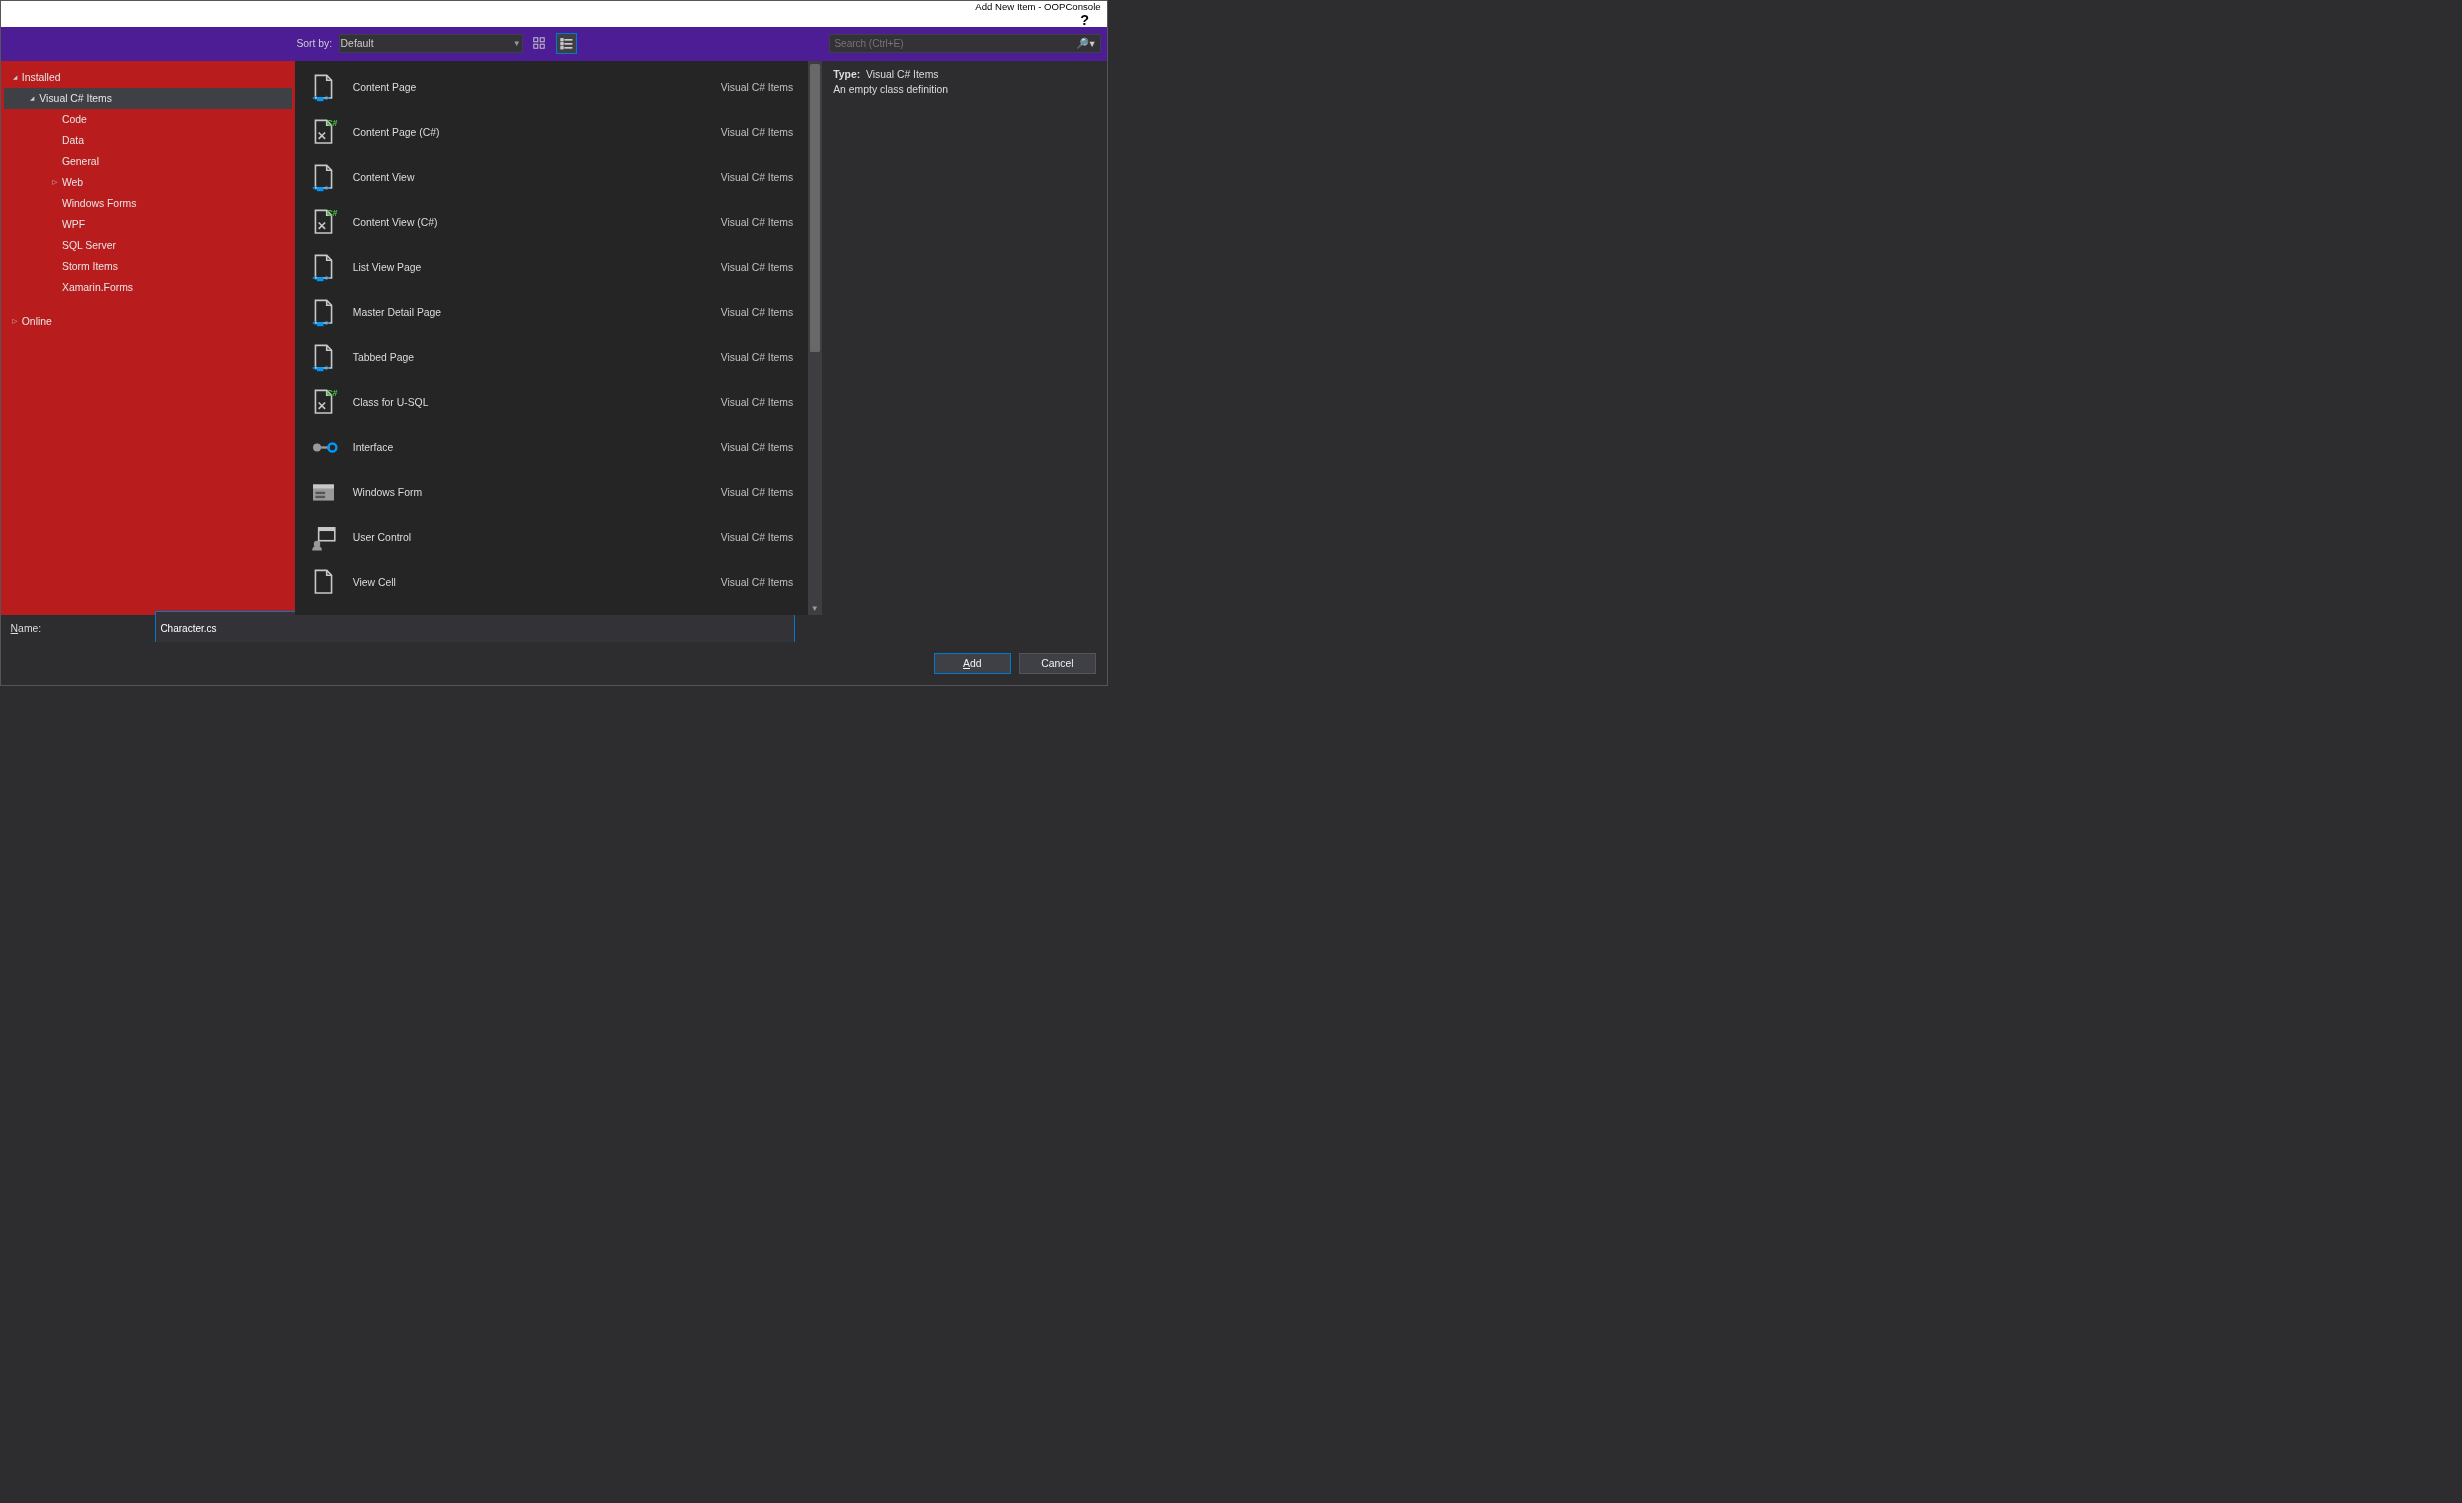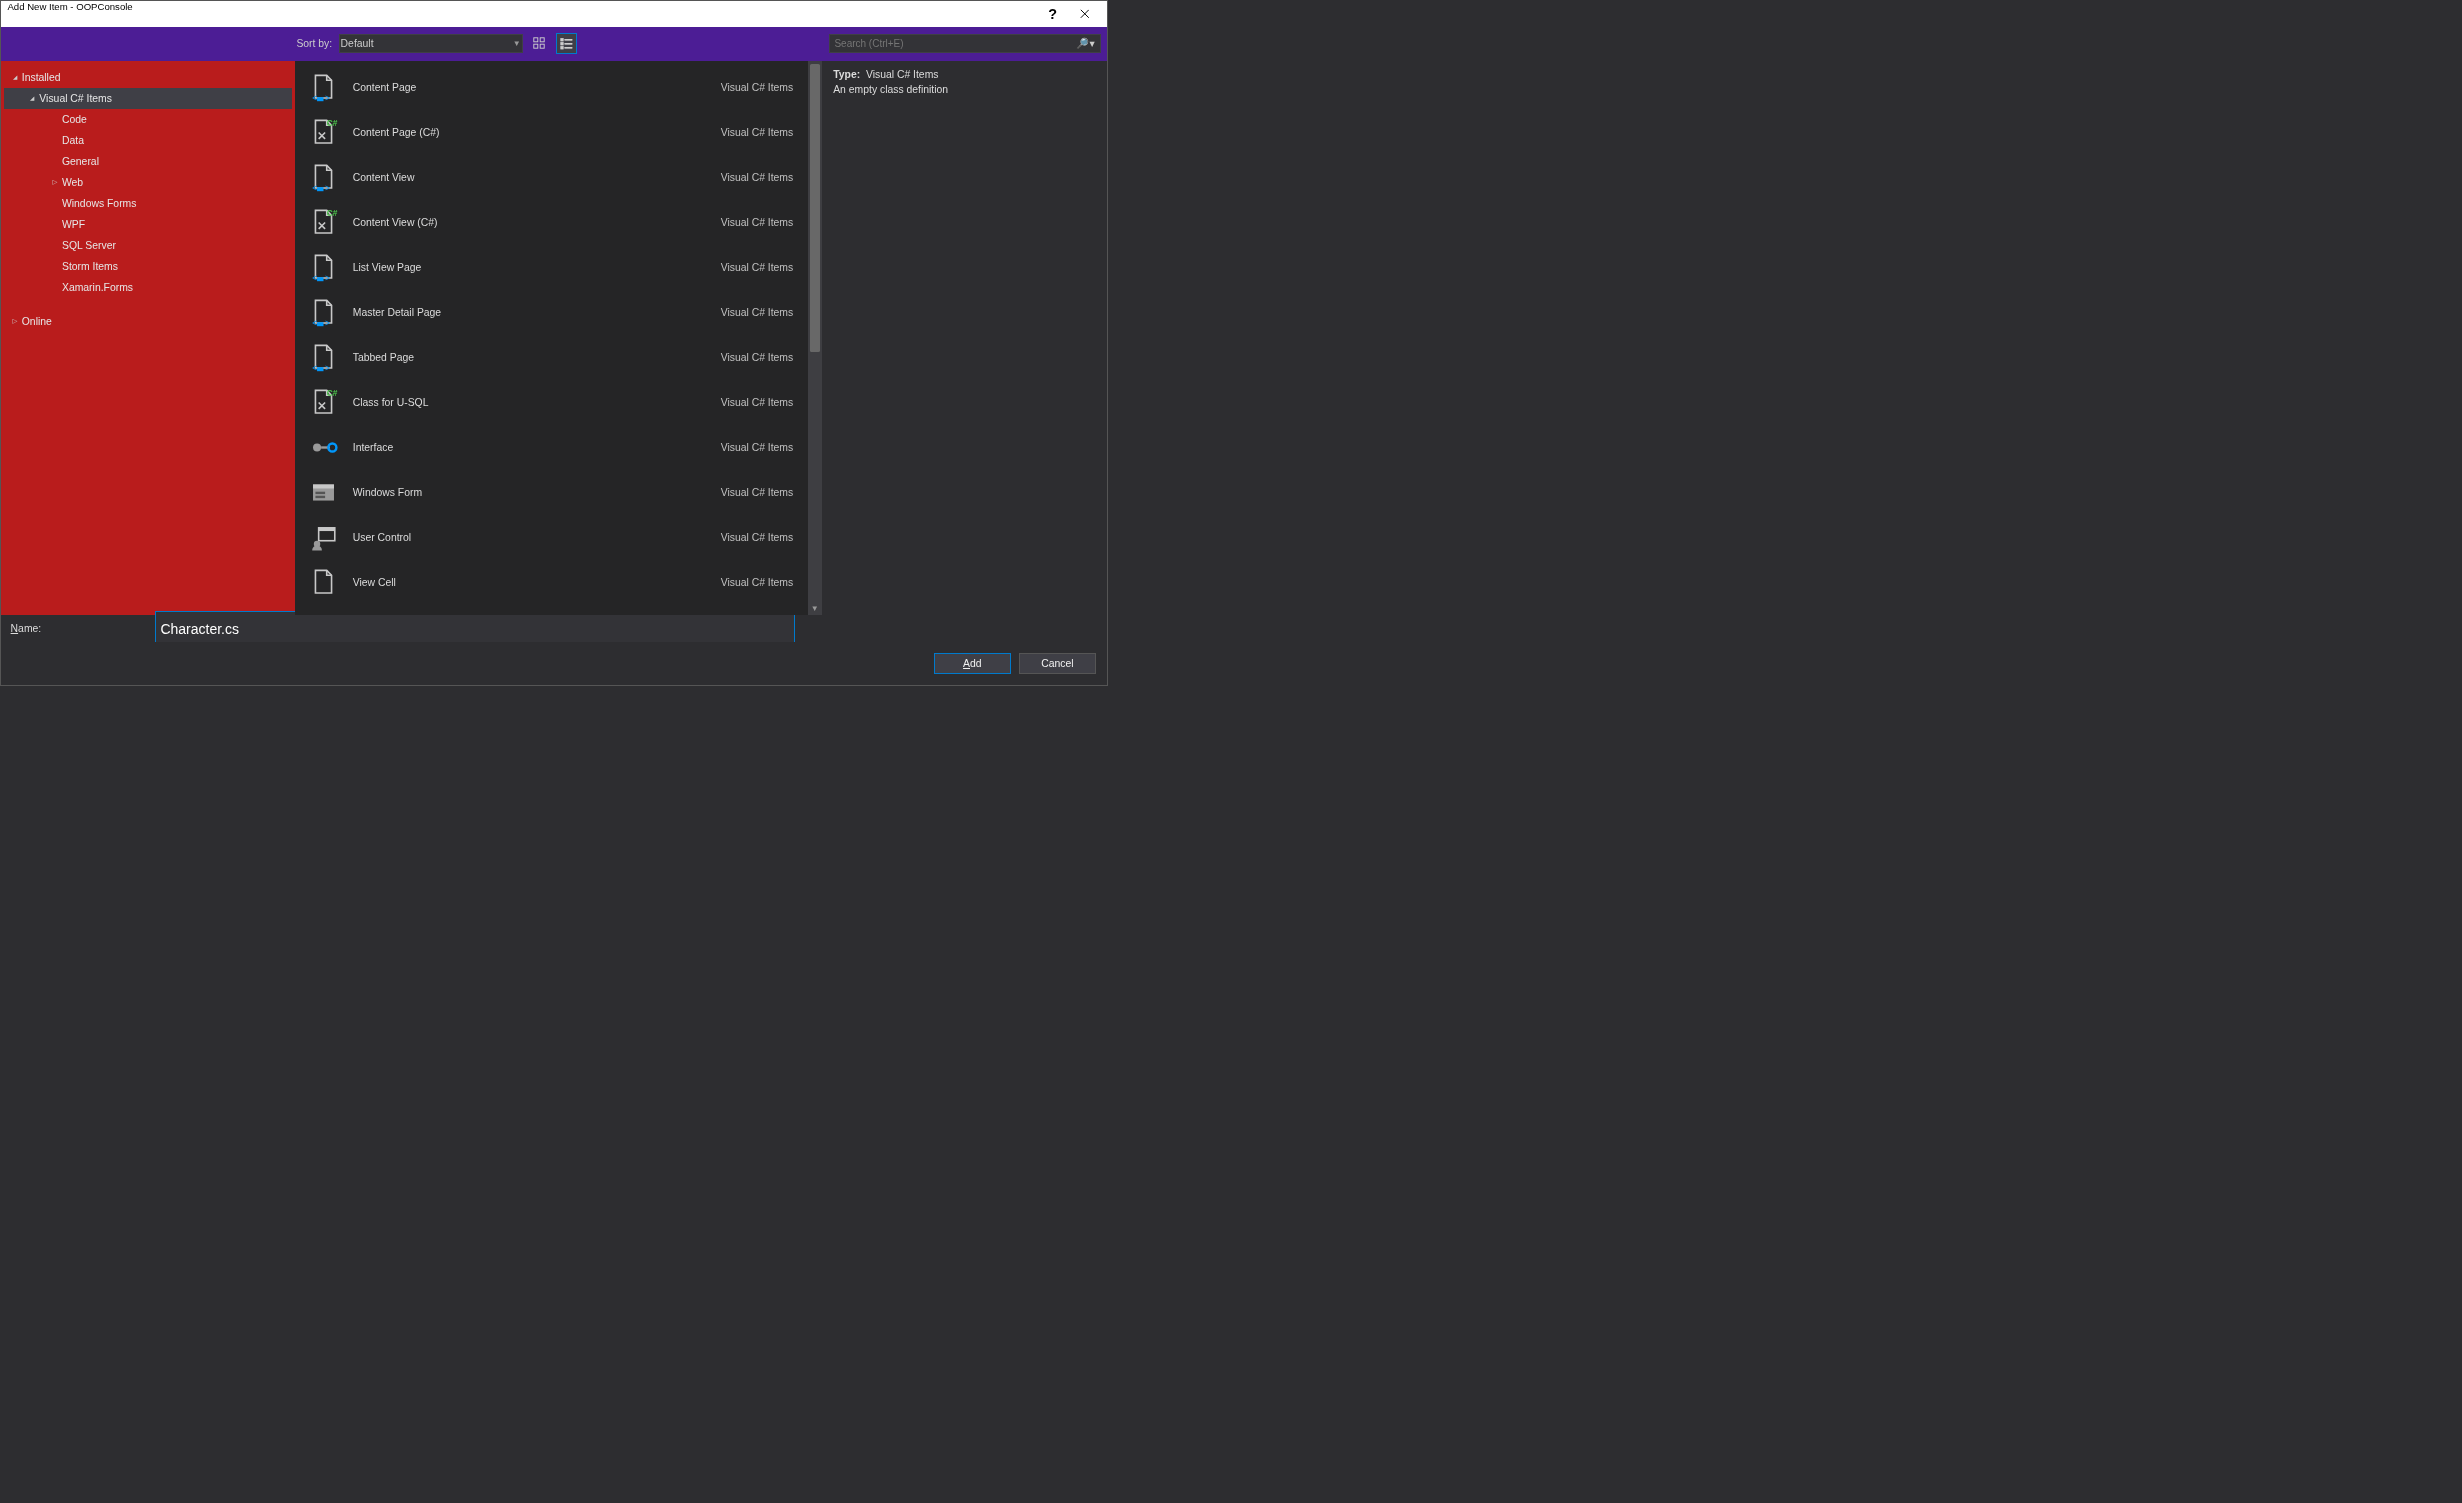--- a/index.html
+++ b/index.html
@@ -1,18 +1,18 @@
 <!DOCTYPE html>
 <html><head>
 <meta charset="utf-8">
 <style>
   * { margin:0; padding:0; box-sizing:border-box; font-family:"Segoe UI", Arial, sans-serif; font-size:10.4px; }
   body { background:#2d2d30; color:#f1f1f1; width:1108px; height:686px; display:flex; flex-direction:column; border:0.8px solid #555; }
   
-  .titlebar { height:25.6px; background:#fff; color:#000; display:flex; align-items:flex-start; padding:0 6.4px; }
+  .titlebar { height:25.6px; background:#fff; color:#000; display:flex; align-items:flex-end; padding:0 6.4px;flex-direction:column; }
   .titlebar .title { flex:1; font-size:9.6px; }
   .titlebar .tbtn { width:32px; height:25.6px; display:flex; align-items:center; justify-content:center; font-size:11.2px; cursor:pointer; }
   .titlebar .help { font-size:14.4px; font-weight:bold; }
   .titlebar .close svg { stroke:#000; stroke-width:1.2; }
   
   .toprow { height:34px; display:flex; align-items:center; padding:3.2px 6.4px; background:#4c1d95; }
   .sortlbl { color:#ccc; margin-left:289px; margin-right:6.4px; }
   .sortbox { width:184px; height:19px; background:#333337; border:0.8px solid #3f3f46; display:flex; align-items:center; padding:0 1px; color:#ccc; cursor:pointer; }
   .sortbox .dd { margin-left:auto; color:#999; font-size:8px; }
   .viewbtn { width:21px; height:21px; margin-left:6.4px; display:flex; align-items:center; justify-content:center; cursor:pointer; }
@@ -48,21 +48,21 @@
   .sthumb { position:absolute; left:2.4px; right:2.4px; top:3.2px; height:288px; background:#686868; border-radius:1.6px; }
   .sdn { position:absolute; bottom:1.6px; left:0; right:0; text-align:center; color:#999; font-size:8px; }
   
   .desc { width:285px; background:#2d2d30; padding:8px 11.2px; color:#dcdcdc; }
   .desc .typel { font-weight:bold; }
   .desc .row1 { margin-bottom:4.8px; }
   
   .namebar { height:27px; display:flex; align-items:center; padding:3.2px 9.6px; background:#2d2d30; }
   .namebar .nlbl { width:144px; color:#dcdcdc; }
   .namebar .nlbl span.u { text-decoration:underline; }
-  .namebar input { width:640px; height:35px; background:#333337; border:0.8px solid #007acc; color:#fff; padding:0 4.8px; outline:none; font-size:14px; }
+  .namebar input { width:640px; height:35px; background:#333337; border:0.8px solid #007acc; color:#fff; padding:0 4.8px; outline:none; font-size:10px; }
   
   .footer { height:43px; display:flex; align-items:center; justify-content:flex-end; padding:0 11.2px; background:#2d2d30; gap:8px; }
   .btn { width:77px; height:21px; background:#3f3f46; border:0.8px solid #555; color:#f1f1f1; display:flex; align-items:center; justify-content:center; cursor:pointer; }
   .btn.primary { border:0.8px solid #007acc; }
   .btn span.u { text-decoration:underline; }
 </style>
 </head>
 <body>
 
 <div class="titlebar">

